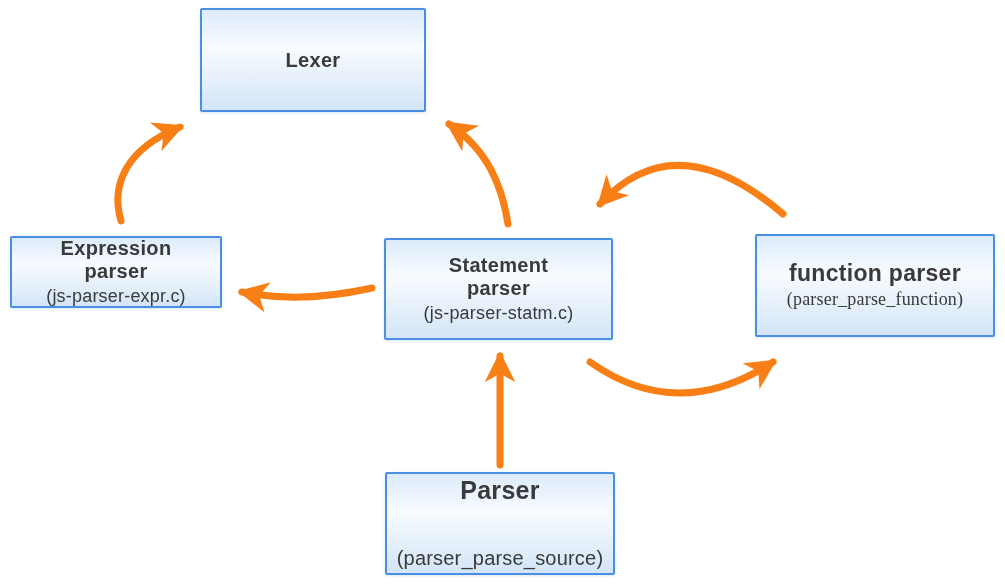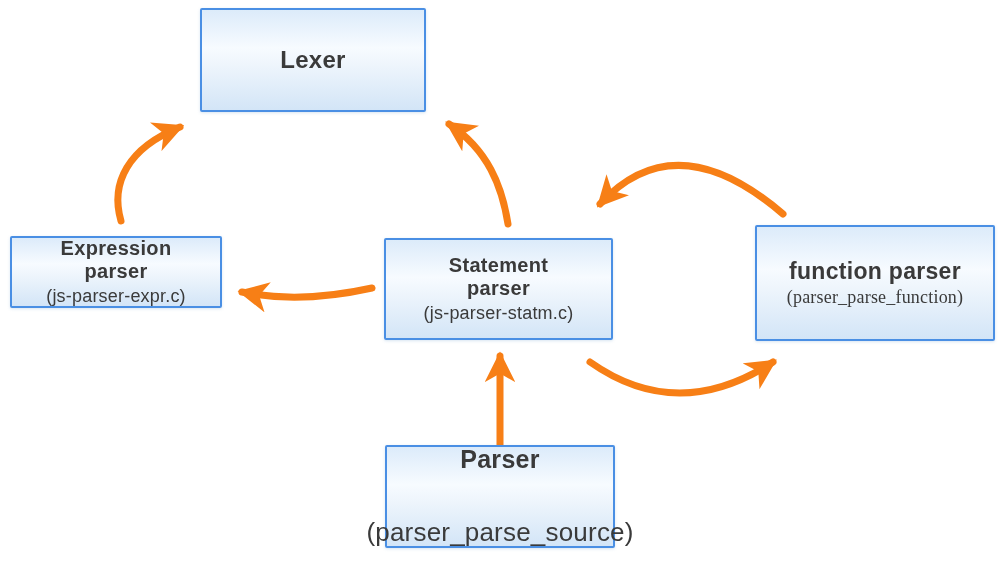--- a/index.html
+++ b/index.html
@@ -43,38 +43,38 @@
     letter-spacing: 0.3px;
   }
   .node__subtitle {
     font-weight: normal;
     line-height: 1.25;
     margin-top: 2px;
     letter-spacing: 0.2px;
   }
   
   .node--lexer      { left: 200px; top: 8px;   width: 226px; height: 104px; }
-  .node--lexer .node__title { font-size: 24px; text-align: center; }
+  .node--lexer .node__title { font-size: 20px; text-align: center; }
   .node--lexer .node__subtitle { font-size: 21px; }
 
   .node--expression { left: 10px;  top: 236px; width: 212px; height: 72px; }
   .node--expression .node__title { font-size: 20px; max-width: 150px; margin: 0 auto; }
   .node--expression .node__subtitle { font-size: 18px; text-align: center; }
 
   .node--statement  { left: 384px; top: 238px; width: 229px; height: 102px; }
   .node--statement .node__title { font-size: 20px; max-width: 150px; margin: 0 auto; }
   .node--statement .node__subtitle { font-size: 18px; }
 
-  .node--function   { left: 755px; top: 225px; width: 240px; height: 116px; justify-content: center; }
+  .node--function   { left: 755px; top: 234px; width: 240px; height: 103px; justify-content: center; }
   .node--function .node__title { font-size: 23px; }
   .node--function .node__subtitle { font-size: 18px; font-family: Liberation Serif, serif; }
 
-  .node--parser     { left: 385px; top: 445px; width: 230px; height: 103px; gap: 40px; }
+  .node--parser     { left: 385px; top: 472px; width: 230px; height: 103px; gap: 40px; }
   .node--parser .node__title { font-size: 25px; }
-  .node--parser .node__subtitle { font-size: 26px; }
+  .node--parser .node__subtitle { font-size: 20px; }
 </style>
 </head>
 <body>
 
 <div class="canvas">
 
   <svg class="arrow-layer" viewBox="0 0 1005 584" xmlns="http://www.w3.org/2000/svg">
     <defs>
       <marker id="ah" viewBox="0 0 10 10" refX="8.5" refY="5" markerWidth="4.4" markerHeight="4.4" orient="auto">
         <path d="M 0 0 L 10 5 L 0 10 L 2.8 5 Z" fill="#f77f16"></path>

